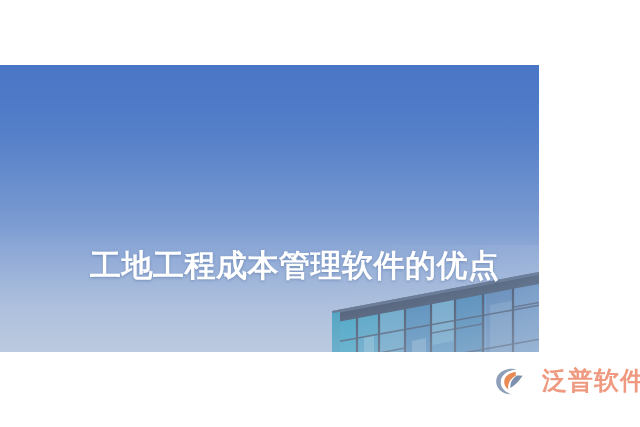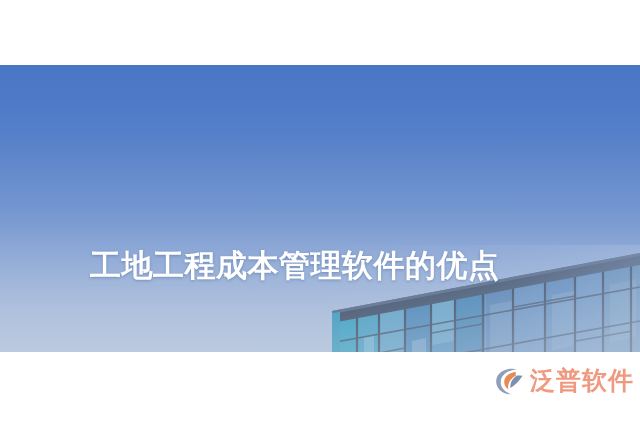--- a/index.html
+++ b/index.html
@@ -21,21 +21,21 @@
     width: 640px;
     height: 427px;
     background: #ffffff;
   }
 
   
   .hero {
     position: absolute;
     left: 0;
     top: 65px;
-    width: 640px;
+    width: 539px;
     height: 287px;
     overflow: hidden;
     background: linear-gradient(to bottom,
         #4a76c6 0%,
         #4d79c7 12%,
         #5781c9 26%,
         #6a8fcd 42%,
         #7f9ed3 58%,
         #95aed8 74%,
         #a6bada 86%,
@@ -84,21 +84,21 @@
   .logo {
     position: absolute;
     right: 8px;
     top: 364px;
     width: 138px;
     height: 56px;
   }
   .logo-row {
     display: flex;
     align-items: center;
-    gap: 4px;
+    gap: 16px;
     height: 34px;
   }
   .logo-mark {
     width: 32px;
     height: 30px;
     flex: 0 0 32px;
   }
   .logo-mark svg { display: block; }
   .logo-word {
     font-size: 25px;

